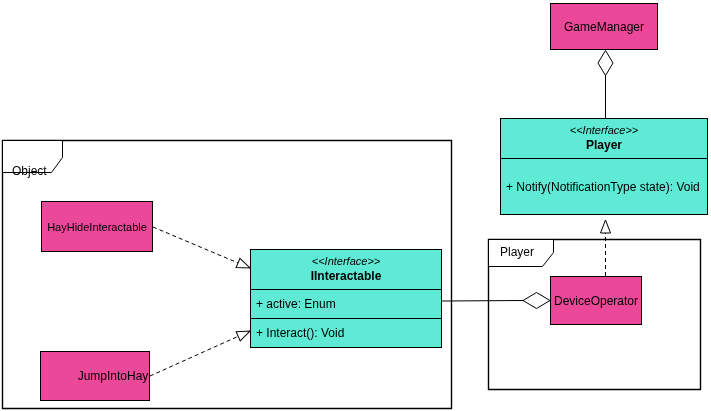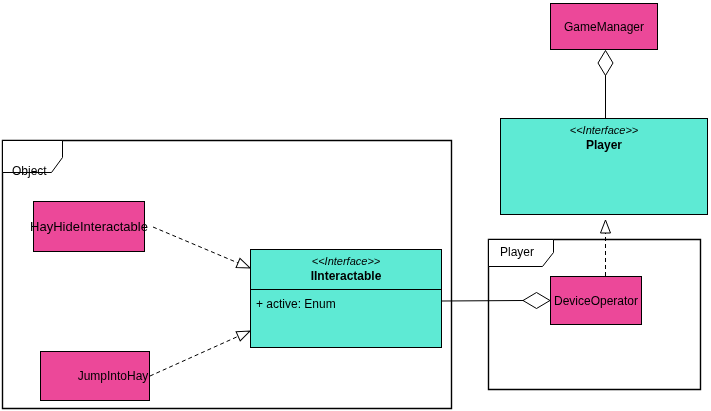--- a/index.html
+++ b/index.html
@@ -25,21 +25,21 @@
   .iface .iname{font-weight:bold;font-size:12px;}
   .iface .row{
     box-sizing:border-box;border-top:1px solid #000;display:flex;align-items:center;
     padding-left:5px;white-space:nowrap;font-size:12px;
   }
   .pkg-label{
     position:absolute;font-size:12px;white-space:nowrap;
   }
   
   #gm{left:550px;top:3px;width:108px;height:47px;}
-  #hhi{left:33px;top:201px;width:112px;height:51px;font-size:13px;}
+  #hhi{left:41px;top:201px;width:112px;height:51px;font-size:11px;}
   #jih{left:40px;top:351px;width:110px;height:50px;padding-left:36px;}
   #dop{left:550px;top:276px;width:92px;height:49px;}
   #inotify{left:500px;top:118px;width:208px;height:97px;}
   #inotify .hdr{height:39px;}
   #inotify .row1{height:28px;}
   #inotify .row2{height:30px;flex:1;}
   #iinteractable{left:250px;top:249px;width:192px;height:99px;}
   #iinteractable .hdr{height:39px;}
   #iinteractable .row1{height:29px;}
   #iinteractable .row2{height:31px;flex:1;}
@@ -94,23 +94,25 @@
 
   <div class="node" id="dop">
     <span>DeviceOperator</span>
   </div>
 
   <div class="iface" id="inotify">
     <div class="hdr">
       <span class="stereo">&lt;&lt;Interface&gt;&gt;</span>
       <span class="iname">Player</span>
     </div>
+    <div class="row row2">+ Notify(NotificationType state): Void</div>
   </div>
 
   <div class="iface" id="iinteractable">
     <div class="hdr">
       <span class="stereo">&lt;&lt;Interface&gt;&gt;</span>
       <span class="iname">IInteractable</span>
     </div>
     <div class="row row1">+ active: Enum</div>
+    <div class="row row2">+ Interact(): Void</div>
   </div>
 
 </div>
 
 </body></html>

